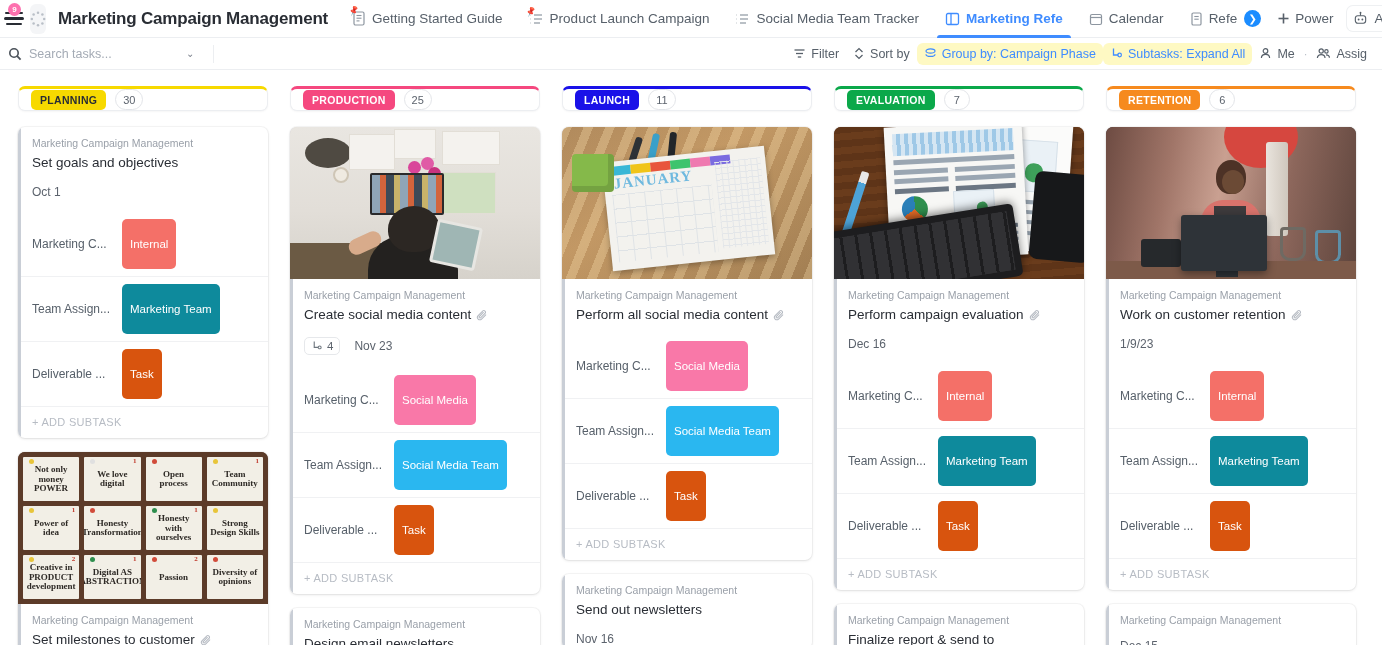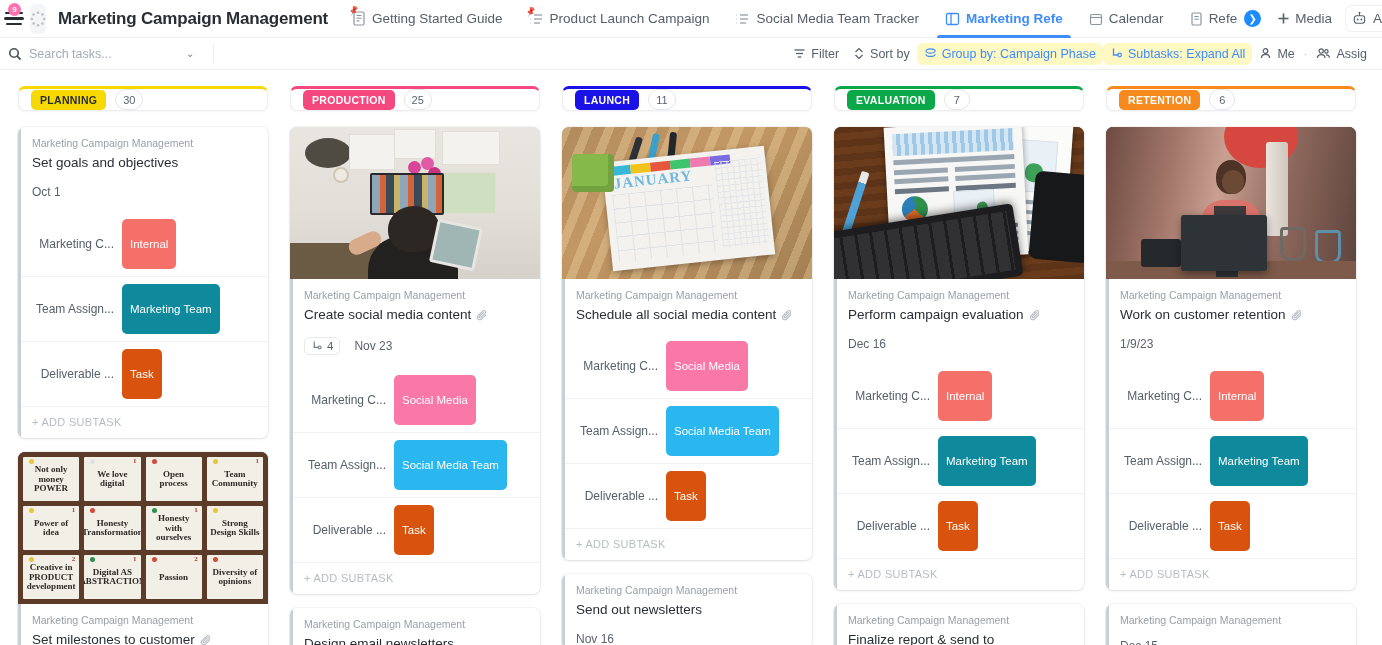--- a/index.html
+++ b/index.html
@@ -196,21 +196,20 @@
     padding: 2px 6px; font-size: 11.5px; color: #5c636d;
   }
   .date { font-size: 12px; color: #5c636d; }
 
   .field-row {
     display: flex; align-items: center;
     padding: 7px 12px 7px 14px;
     border-top: 1px solid #f0f1f3;
     font-size: 12px; color: #57606a;
     gap: 8px;
-    text-align: right;
   }
   .field-row.first { border-top: none; margin-top: 10px; }
   .field-label { white-space: nowrap; }
   .field-label.w1 { min-width: 82px; }
   .field-label.w2 { min-width: 82px; }
   .tagpill {
     font-size: 11.5px; color: #fff; border-radius: 5px;
     padding: 19px 8px; white-space: nowrap;
   }
   .addsub {
@@ -469,21 +468,21 @@
     </span>
     <span>Refe</span>
     <span class="blue-arrow">❯</span>
   </div>
 
   <div class="add-view">
     <svg width="13" height="13" viewBox="0 0 13 13">
         <line x1="6.5" y1="1.5" x2="6.5" y2="11.5" stroke="#57606a" stroke-width="1.6"></line>
         <line x1="1.5" y1="6.5" x2="11.5" y2="6.5" stroke="#57606a" stroke-width="1.6"></line>
       </svg>
-    <span>Media</span>
+    <span>Power</span>
   </div>
 
   <div class="automations">
     <svg width="15" height="15" viewBox="0 0 16 16">
         <rect x="2.5" y="5" width="11" height="8" rx="2.5" fill="none" stroke="#57606a" stroke-width="1.2"></rect>
         <circle cx="6" cy="9" r="1" fill="#57606a"></circle>
         <circle cx="10" cy="9" r="1" fill="#57606a"></circle>
         <line x1="8" y1="2" x2="8" y2="5" stroke="#57606a" stroke-width="1.2"></line>
         <circle cx="8" cy="1.8" r="1" fill="#57606a"></circle>
       </svg>
@@ -782,21 +781,21 @@
         </div>
         <div class="jan">JANUARY</div>
         <div class="grid"></div>
         <div class="grid2"></div>
       </div>
       <div class="pot"></div>
     </div>
           <div class="card-pad">
        <div class="card-list">Marketing Campaign Management</div>
        <div class="card-title">
-         <span>Schedule all social media content</span>
+         <span>Perform all social media content</span>
          <svg width="13" height="13" viewBox="0 0 14 14">
                 <path d="M10.5 6.3L6 10.8a2.6 2.6 0 01-3.7-3.7l5.1-5.1a1.8 1.8 0 012.5 2.5L4.9 9.5a1 1 0 01-1.4-1.4l4.4-4.4" fill="none" stroke="#b4b9c1" stroke-width="1.1" stroke-linecap="round"></path>
               </svg>
        </div>
      </div>
           <div class="field-row first">
           <span class="field-label w1">Marketing C...</span>
           <span class="tagpill" style="background:#f978a8">Social Media</span>
         </div>
           <div class="field-row">

